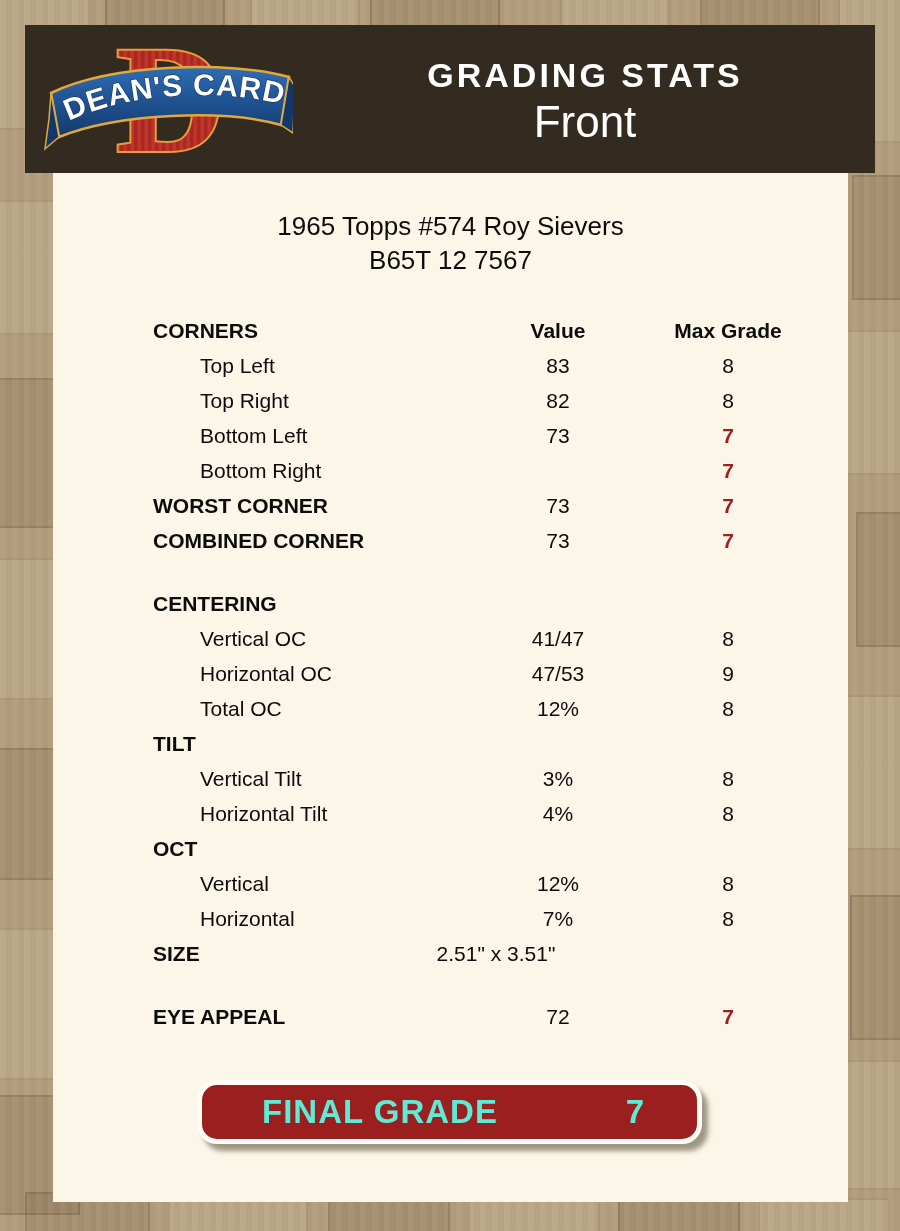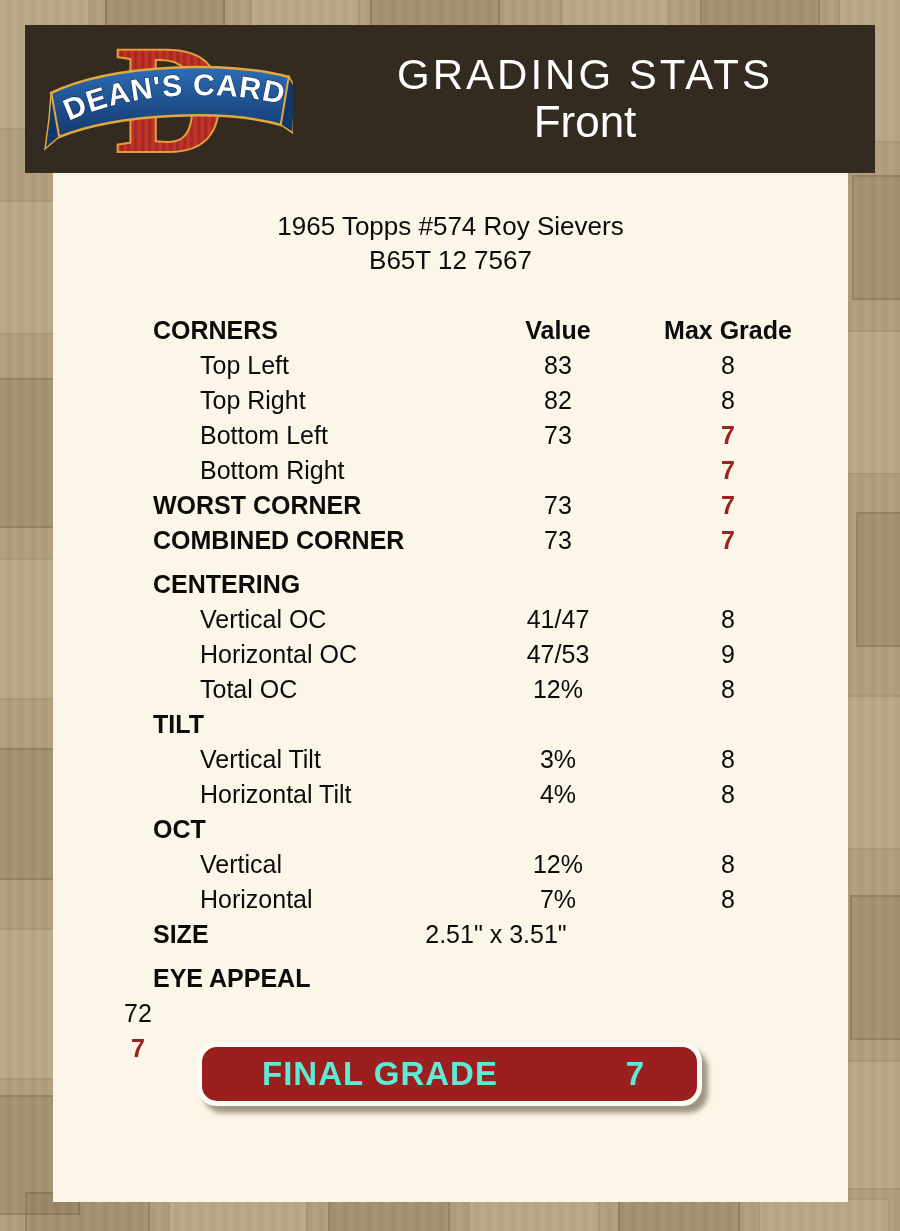--- a/index.html
+++ b/index.html
@@ -35,43 +35,43 @@
     position:absolute;left:25px;top:25px;width:850px;height:148px;
     background:var(--header-bg);
     display:flex;align-items:stretch;
   }
   .logo{width:270px;height:148px;position:relative;flex:0 0 auto;}
   .logo svg{position:absolute;left:18px;top:2px;}
   .header-titles{
     flex:1;display:flex;flex-direction:column;justify-content:center;
     align-items:center;color:#fff;padding-bottom:4px;
   }
-  .header-title{font-size:42px;letter-spacing:3px;line-height:46px;font-weight:400;}
+  .header-title{font-size:34px;letter-spacing:3px;line-height:46px;font-weight:700;}
   .header-subtitle{font-size:44px;line-height:40px;margin-top:4px;font-weight:400;}
 
   
   .panel{
     position:absolute;left:53px;top:173px;width:795px;height:1029px;
     background:var(--panel-bg);
     padding-top:36px;
     color:#0c0c0c;
   }
   .card-title{font-size:26px;font-weight:normal;text-align:center;line-height:34px;}
   .card-code{font-size:26px;text-align:center;line-height:34px;}
 
   .stats-table{margin-top:36px;}
-  .row{display:flex;height:35px;line-height:35px;font-size:25px;}
+  .row{display:flex;height:35px;line-height:35px;font-size:21px;}
   .row .label{flex:1;padding-left:100px;white-space:nowrap;}
   .row.indent .label{padding-left:147px;}
   .row .value{width:170px;text-align:center;white-space:nowrap;}
   .row .grade{width:170px;text-align:center;margin-right:35px;white-space:nowrap;}
   .row.header .label,.row.header .value,.row.header .grade{font-weight:bold;}
   .row.section .label,.row.bold .label{font-weight:bold;}
   .grade.red{color:var(--accent-red);font-weight:bold;}
-  .row.gap{margin-top:9px;flex-direction:column;}
+  .row.gap{margin-top:28px;}
   .row.size-row .value{transform:translateX(-62px);}
 
   .final-grade{
     display:flex;justify-content:space-between;align-items:center;
     margin:46px 0 0 144px;width:505px;height:64px;
     background:var(--button-red);
     border:5px solid #fdfcf6;border-radius:20px;
     box-shadow:6px 7px 5px rgba(128,118,98,0.75);
     color:#5eead4;font-family:"Liberation Sans",sans-serif;
     font-size:33px;font-weight:bold;letter-spacing:1px;

